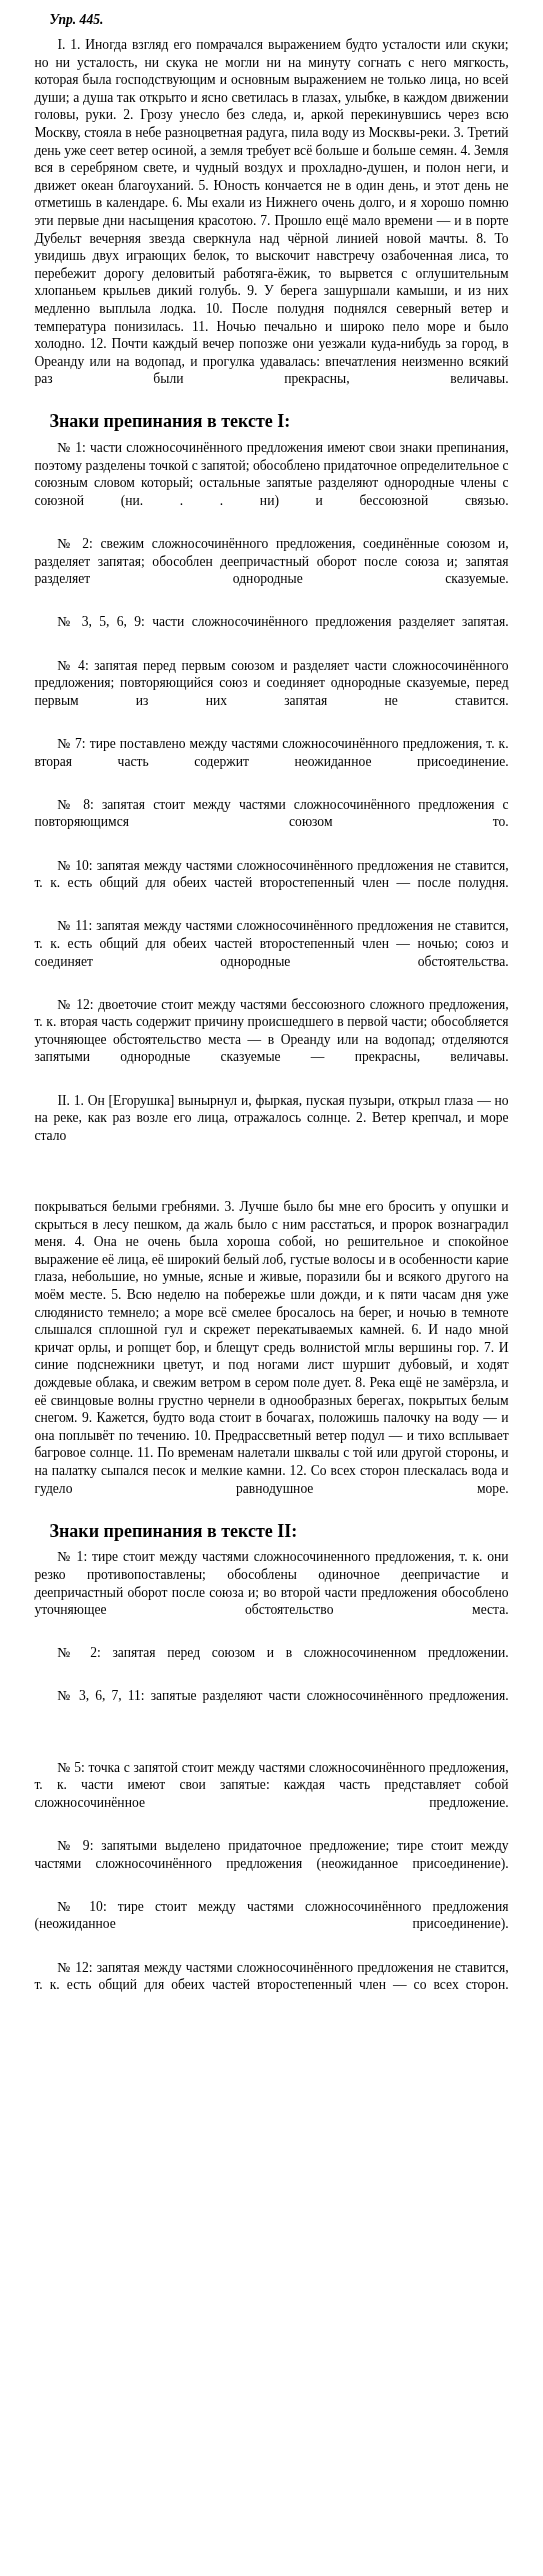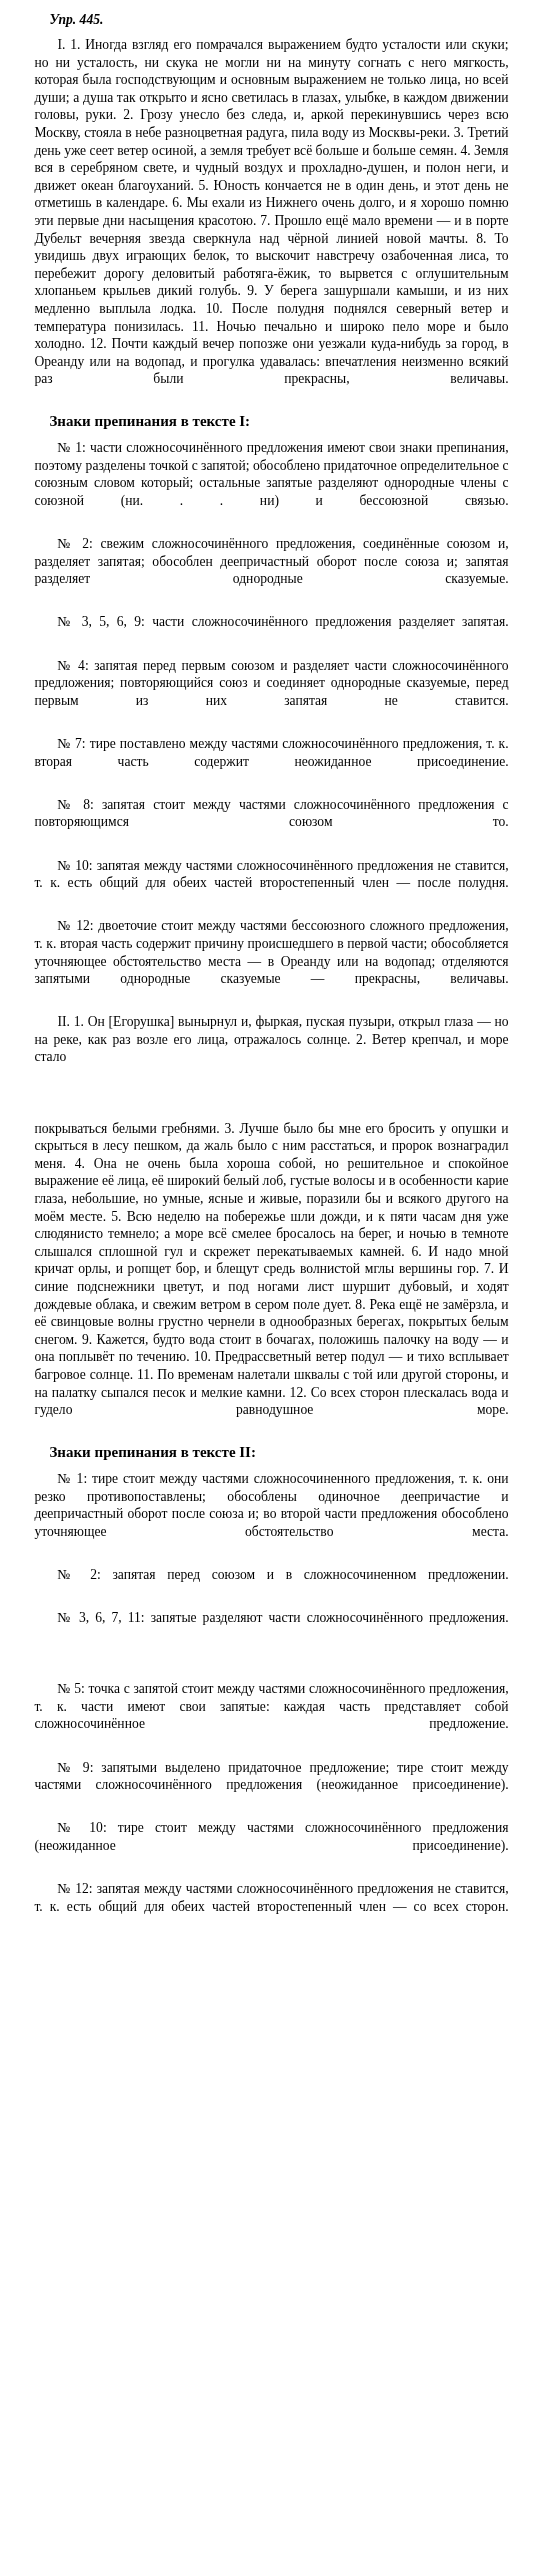--- a/index.html
+++ b/index.html
@@ -34,21 +34,21 @@
     font-size: 13.6px;
     line-height: 17.6px;
     text-align: justify;
     text-indent: 23px;
     -webkit-hyphens: manual;
     hyphens: manual;
   }
   p.para.noindent { text-indent: 0; }
   h2.section {
     font-weight: 700;
-    font-size: 15px;
+    font-size: 18px;
     line-height: 17.6px;
     margin: 7.8px 0 0.8px 0;
     text-indent: 23px;
   }
   .it { }
   .gap-md { height: 20px; }
   
   p.para::after {
     content: "";
     display: inline-block;
@@ -65,20 +65,21 @@
   <div id="doc-body">
       <p class="para">I. 1. Иногда взгляд его помрачался выражением будто усталости или скуки; но ни усталость, ни скука не могли ни на минуту согнать с него мягкость, которая была господствующим и основным выражением не только лица, но всей души; а душа так открыто и ясно светилась в глазах, улыбке, в каждом движении головы, руки. 2. Грозу унесло без следа, и, аркой перекинувшись через всю Москву, стояла в небе разноцветная радуга, пила воду из Москвы-реки. 3. Третий день уже сеет ветер осиной, а земля требует всё больше и больше семян. 4. Земля вся в серебряном свете, и чудный воздух и прохладно-душен, и полон неги, и движет океан благоуханий. 5. Юность кончается не в один день, и этот день не отметишь в календаре. 6. Мы ехали из Нижнего очень долго, и я хорошо помню эти первые дни насыщения красотою. 7. Прошло ещё мало времени — и в порте Дубельт вечерняя звезда сверкнула над чёрной линией новой мачты. 8. То увидишь двух играющих белок, то выскочит навстречу озабоченная лиса, то перебежит дорогу деловитый работяга-ёжик, то вырвется с оглушительным хлопаньем крыльев дикий голубь. 9. У берега зашуршали камыши, и из них медленно выплыла лодка. 10. После полудня поднялся северный ветер и температура понизилась. 11. Ночью печально и широко пело море и было холодно. 12. Почти каждый вечер попозже они уезжали куда-нибудь за город, в Ореанду или на водопад, и прогулка удавалась: впечатления неизменно всякий раз были прекрасны, величавы.</p>
       <h2 class="section">Знаки препинания в тексте I:</h2>
       <p class="para"><span>№ 1: части сложносочинённого предложения имеют свои знаки препинания, поэтому разделены точкой с запятой; обособлено придаточное определительное с союзным словом </span><span class="it">который</span><span>; остальные запятые разделяют однородные члены с союзной (</span><span class="it">ни. . . ни</span><span>) и бессоюзной связью.</span></p>
       <p class="para"><span>№ 2: свежим сложносочинённого предложения, соединённые союзом </span><span class="it">и</span><span>, разделяет запятая; обособлен деепричастный оборот после союза и; запятая разделяет однородные сказуемые.</span></p>
       <p class="para"><span>№ 3, 5, 6, 9: части сложносочинённого предложения разделяет запятая.</span></p>
       <p class="para"><span>№ 4: запятая перед первым союзом </span><span class="it">и</span><span> разделяет части сложносочинённого предложения; повторяющийся союз </span><span class="it">и</span><span> соединяет однородные сказуемые, перед первым из них запятая не ставится.</span></p>
       <p class="para"><span>№ 7: тире поставлено между частями сложносочинённого предложения, т. к. вторая часть содержит неожиданное присоединение.</span></p>
       <p class="para"><span>№ 8: запятая стоит между частями сложносочинённого предложения с повторяющимся союзом </span><span class="it">то</span><span>.</span></p>
       <p class="para"><span>№ 10: запятая между частями сложносочинённого предложения не ставится, т. к. есть общий для обеих частей второстепенный член — </span><span class="it">после полудня</span><span>.</span></p>
+      <p class="para"><span>№ 11: запятая между частями сложносочинённого предложения не ставится, т. к. есть общий для обеих частей второстепенный член — </span><span class="it">ночью</span><span>; союз </span><span class="it">и</span><span> соединяет однородные обстоятельства.</span></p>
       <p class="para"><span>№ 12: двоеточие стоит между частями бессоюзного сложного предложения, т. к. вторая часть содержит причину происшедшего в первой части; обособляется уточняющее обстоятельство места — </span><span class="it">в Ореанду или на водопад</span><span>; отделяются запятыми однородные сказуемые — </span><span class="it">прекрасны, величавы</span><span>.</span></p>
       <p class="para">II. 1. Он [Егорушка] вынырнул и, фыркая, пуская пузыри, открыл глаза — но на реке, как раз возле его лица, отражалось солнце. 2. Ветер крепчал, и море стало</p>
       <div class="gap-md"></div>
       <p class="para noindent">покрываться белыми гребнями. 3. Лучше было бы мне его бросить у опушки и скрыться в лесу пешком, да жаль было с ним расстаться, и пророк вознаградил меня. 4. Она не очень была хороша собой, но решительное и спокойное выражение её лица, её широкий белый лоб, густые волосы и в особенности карие глаза, небольшие, но умные, ясные и живые, поразили бы и всякого другого на моём месте. 5. Всю неделю на побережье шли дожди, и к пяти часам дня уже слюдянисто темнело; а море всё смелее бросалось на берег, и ночью в темноте слышался сплошной гул и скрежет перекатываемых камней. 6. И надо мной кричат орлы, и ропщет бор, и блещут средь волнистой мглы вершины гор. 7. И синие подснежники цветут, и под ногами лист шуршит дубовый, и ходят дождевые облака, и свежим ветром в сером поле дует. 8. Река ещё не замёрзла, и её свинцовые волны грустно чернели в однообразных берегах, покрытых белым снегом. 9. Кажется, будто вода стоит в бочагах, положишь палочку на воду — и она поплывёт по течению. 10. Предрассветный ветер подул — и тихо всплывает багровое солнце. 11. По временам налетали шквалы с той или другой стороны, и на палатку сыпался песок и мелкие камни. 12. Со всех сторон плескалась вода и гудело равнодушное море.</p>
       <h2 class="section">Знаки препинания в тексте II:</h2>
       <p class="para"><span>№ 1: тире стоит между частями сложносочиненного предложения, т. к. они резко противопоставлены; обособлены одиночное деепричастие и деепричастный оборот после союза </span><span class="it">и</span><span>; во второй части предложения обособлено уточняющее обстоятельство места.</span></p>
       <p class="para"><span>№ 2: запятая перед союзом </span><span class="it">и</span><span> в сложносочиненном предложении.</span></p>
       <p class="para"><span>№ 3, 6, 7, 11: запятые разделяют части сложносочинённого предложения.</span></p>
       <div class="gap-md"></div>
       <p class="para"><span>№ 5: точка с запятой стоит между частями сложносочинённого предложения, т. к. части имеют свои запятые: каждая часть представляет собой сложносочинённое предложение.</span></p>

